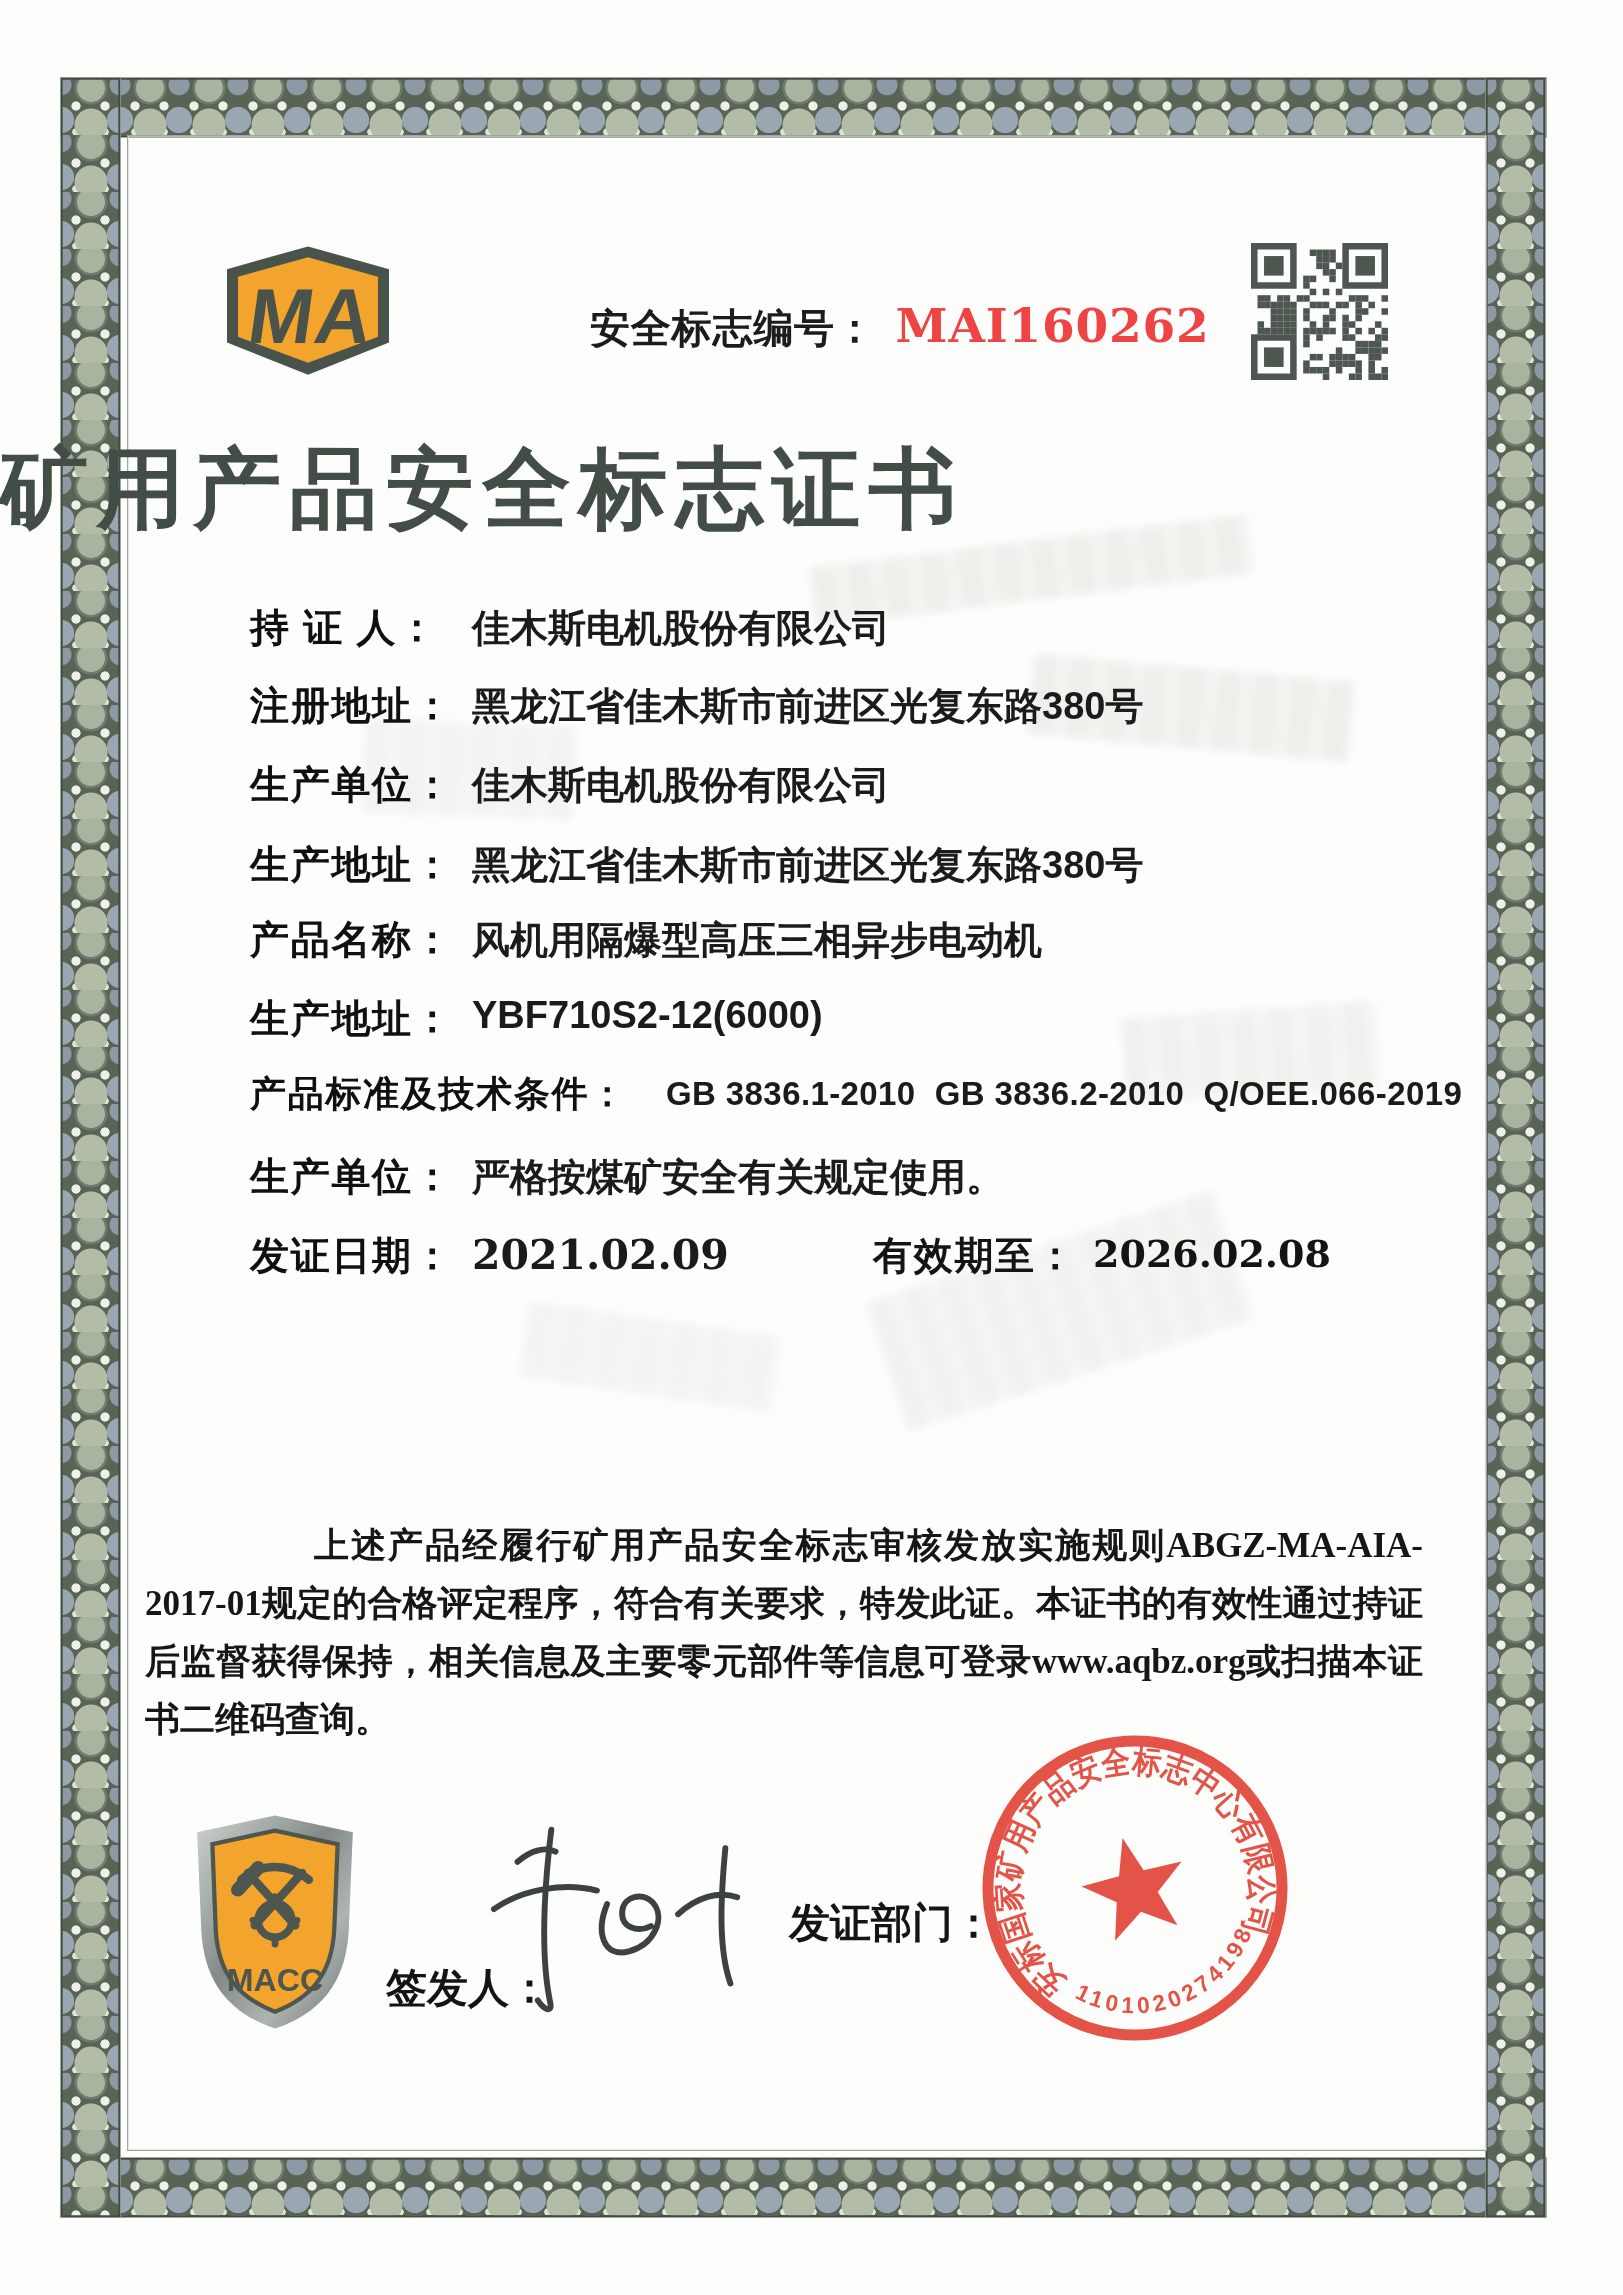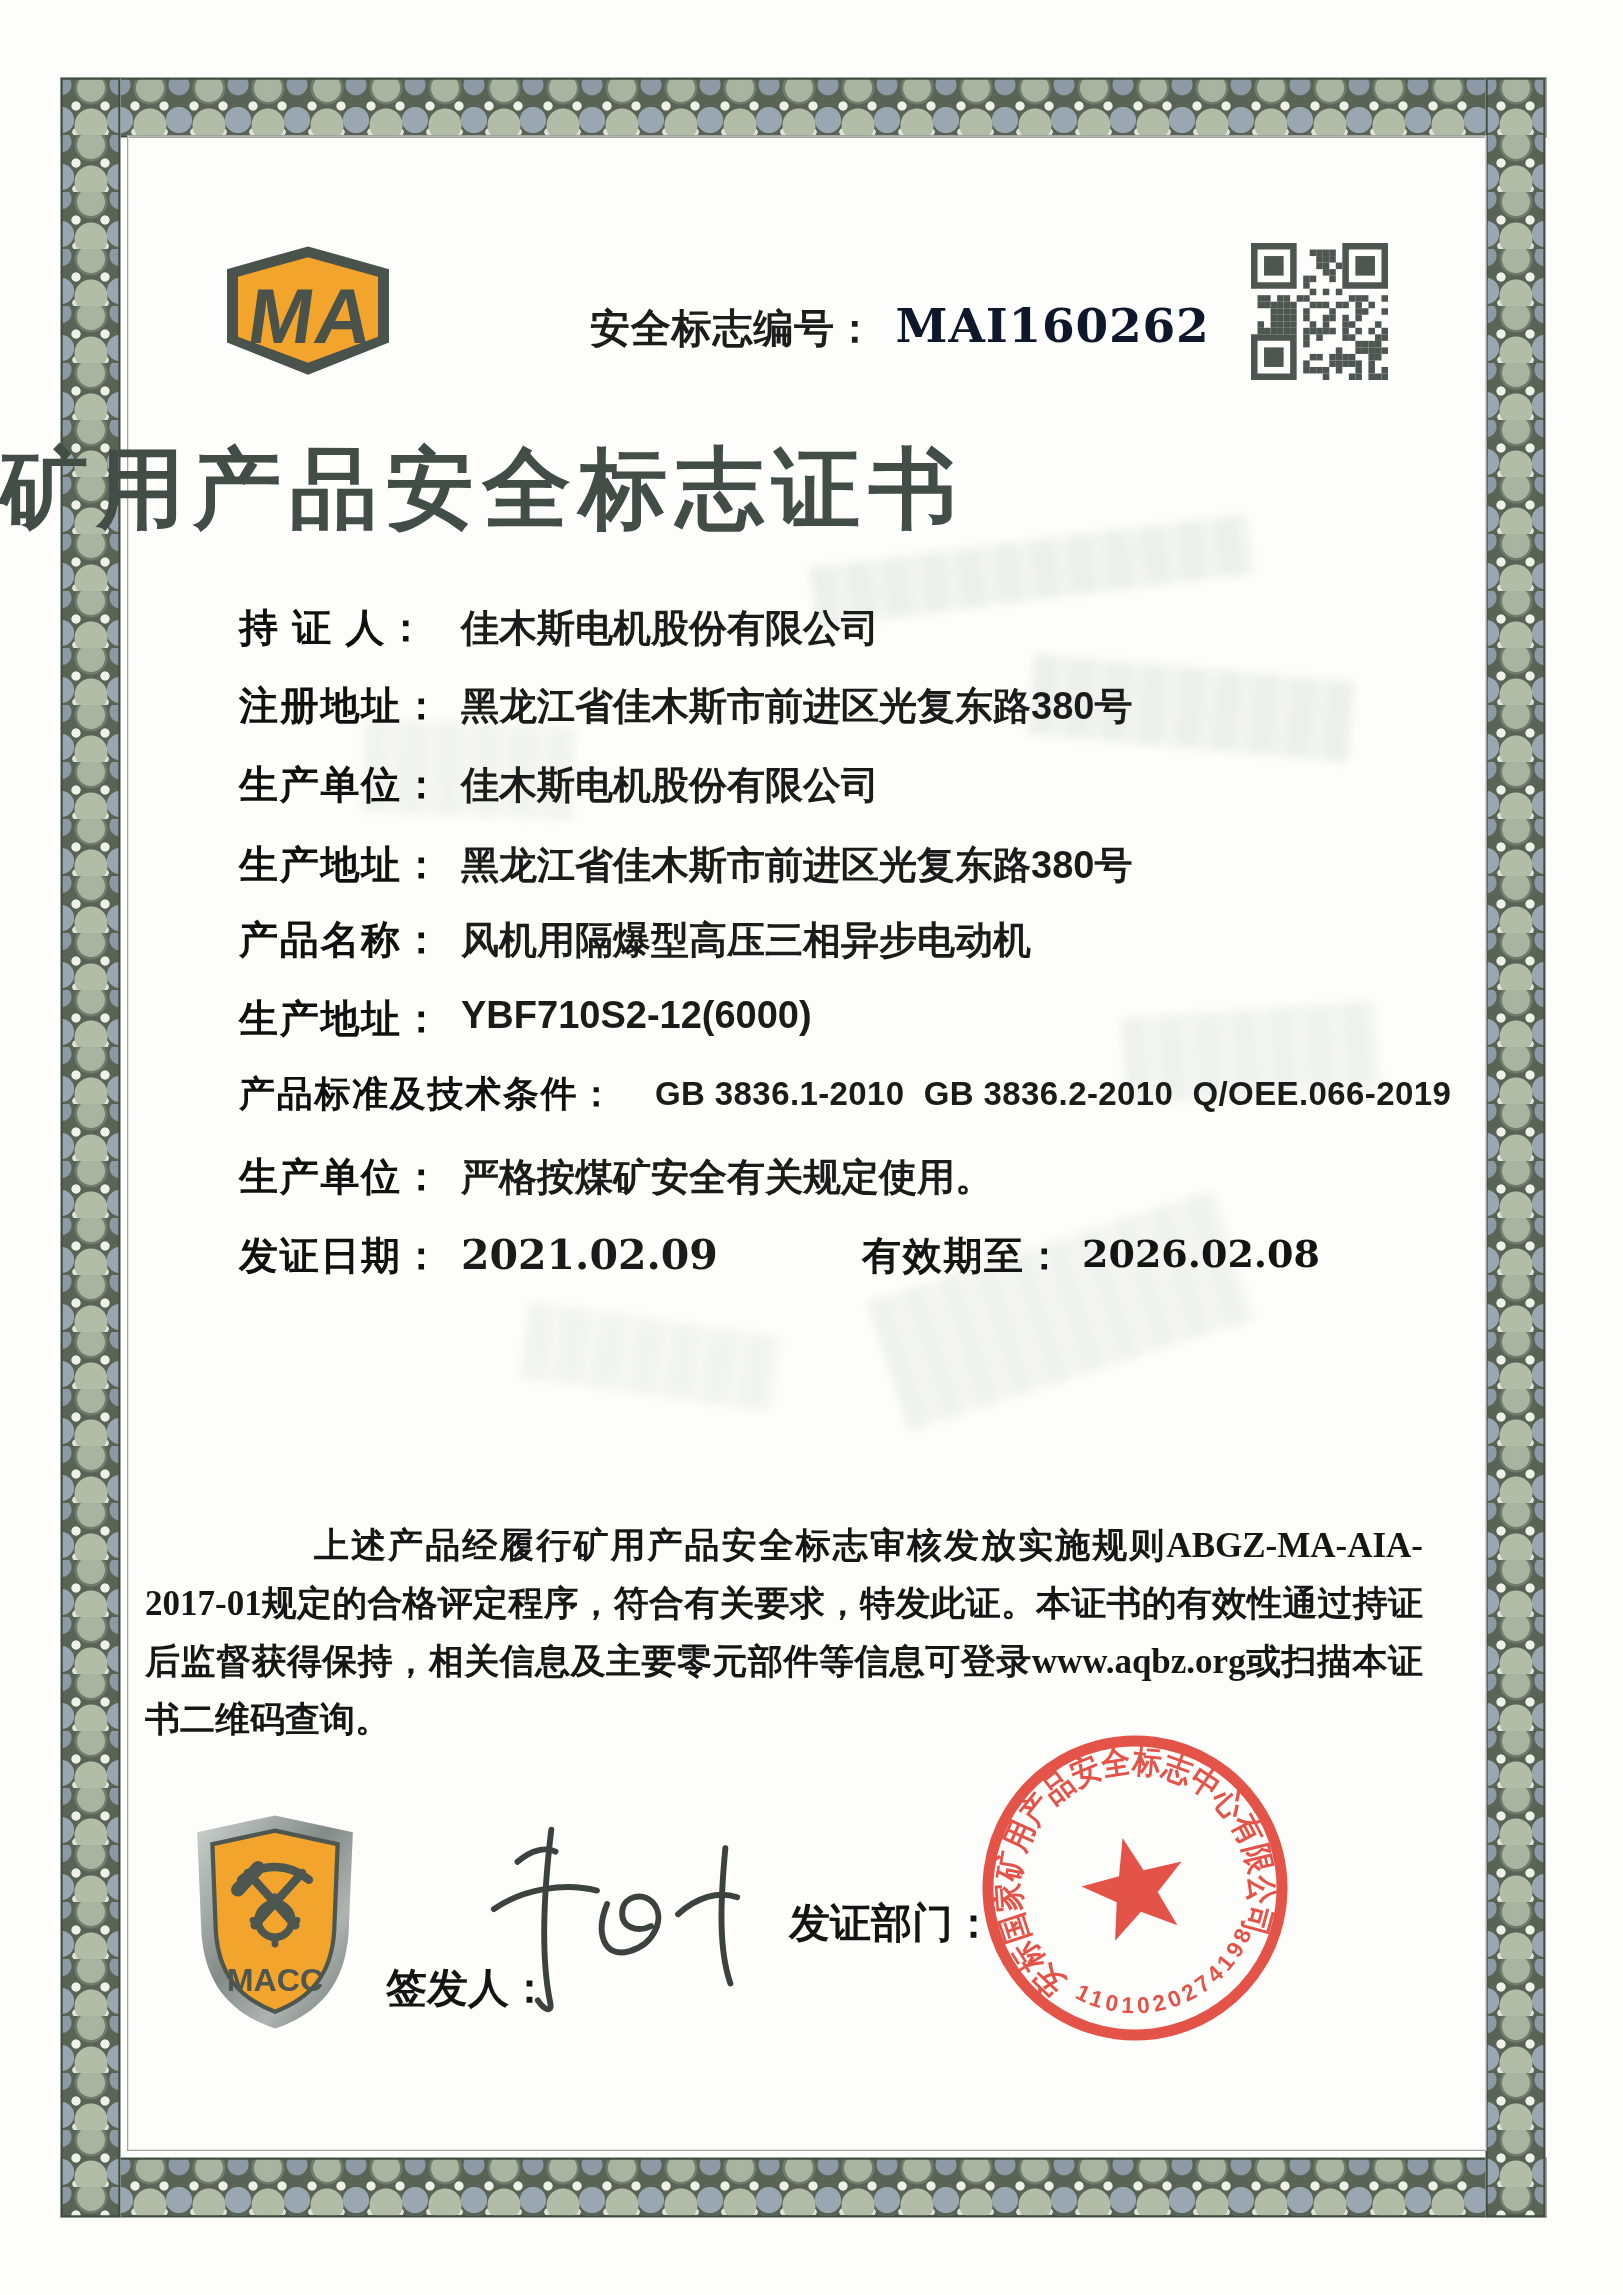--- a/index.html
+++ b/index.html
@@ -30,30 +30,30 @@
 
   
   .ghost{position:absolute;opacity:.22;filter:blur(4.2px);background:
      repeating-linear-gradient(90deg,#b4bfae 0 22px,#cfd6c8 22px 37px);}
 
   
   #ma-logo{position:absolute;left:210px;top:243px;width:196px;height:135px;}
   #number-line{position:absolute;left:590px;top:298px;display:flex;align-items:baseline;gap:20px;}
   #number-label{font-size:40px;font-weight:bold;letter-spacing:0.8px;color:#1c1c1c;}
   #number-value{font-family:"DejaVu Serif","Liberation Serif",serif;font-size:47px;font-weight:bold;
-                letter-spacing:0.8px;color:#0f172a;}
+                letter-spacing:0.8px;color:#ef4444;}
   #qr{position:absolute;left:1251px;top:243px;width:137px;height:137px;}
 
   
   #cert-title{position:absolute;left:0;top:430px;width:1623px;text-align:left;
      font-family:"DejaVu Serif","Liberation Serif",serif;font-weight:900;font-size:88px;
      letter-spacing:8.5px;color:#424d45;}
 
   
-  .row{position:absolute;left:239px;width:1226px;height:47px;}
+  .row{position:absolute;left:250px;width:1226px;height:47px;}
   .flabel{position:absolute;left:0;top:0;font-size:39px;font-weight:bold;color:#101010;letter-spacing:1.7px;}
   .fvalue{position:absolute;left:222px;top:1.7px;font-size:38px;font-weight:bold;color:#1b1b1b;white-space:pre;}
   .row.wide .flabel{font-size:36px;}
   .row.wide .fvalue{left:416px;top:5px;font-size:33px;letter-spacing:0.4px;}
   .date-val{font-family:"DejaVu Serif","Liberation Serif",serif;font-weight:bold;font-size:41px;}
   .flabel2{position:absolute;left:623px;top:0;font-size:39px;font-weight:bold;letter-spacing:1.7px;}
   .fvalue2{position:absolute;left:843px;top:1.7px;font-size:38px;font-weight:bold;white-space:pre;}
 
   
   #statement{position:absolute;left:145px;top:1517px;width:1278px;font-size:35px;line-height:58px;

